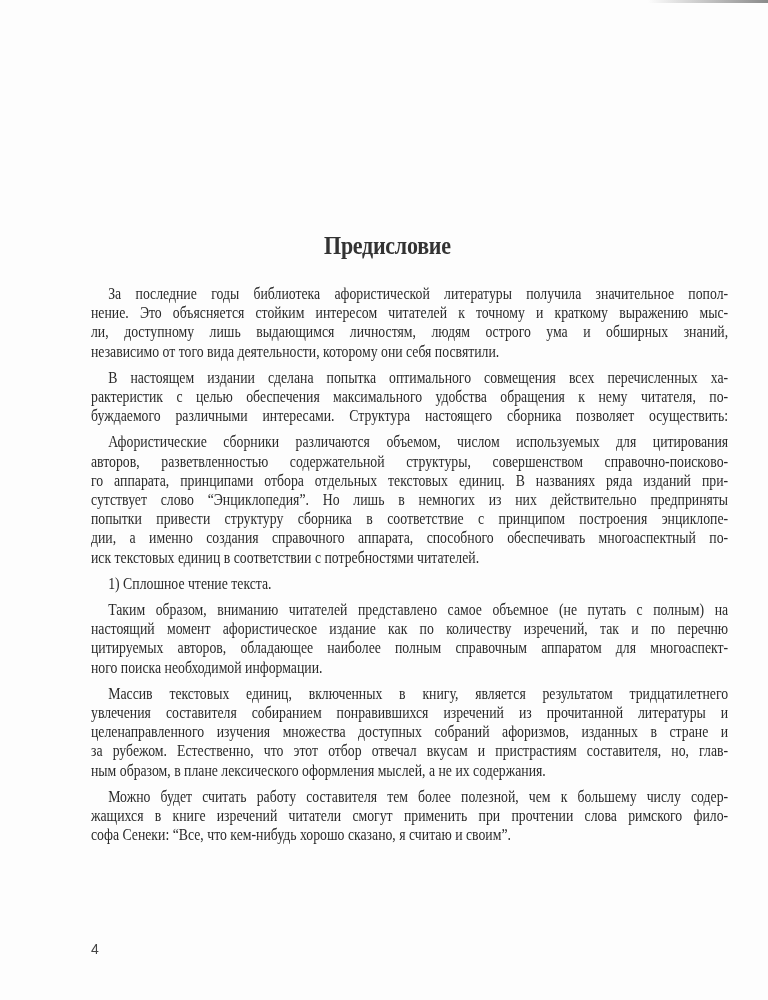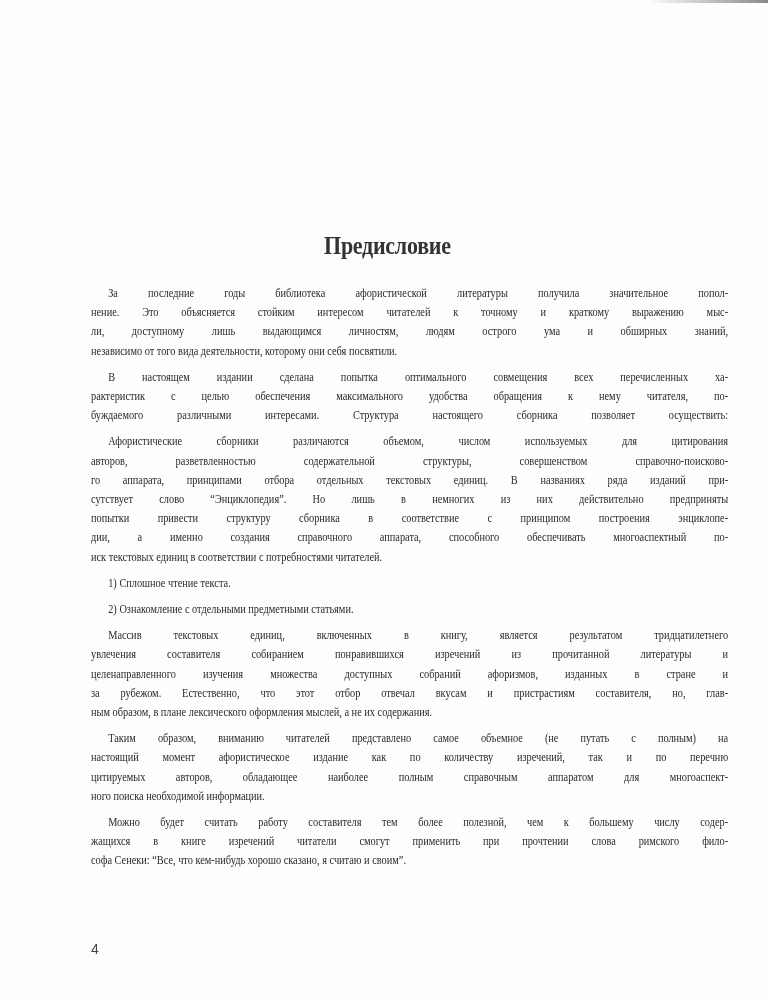--- a/index.html
+++ b/index.html
@@ -11,21 +11,21 @@
     position: absolute; top: 0; right: 0; width: 120px; height: 3px;
     background: linear-gradient(to right, rgba(120,120,120,0), #8a8a8a);
   }
   .title {
     position: absolute; top: 232px; left: 0; width: 768px; text-align: center;
     font-size: 25px; font-weight: bold; letter-spacing: -0.3px; color: #333;
     transform: scaleX(0.88); transform-origin: 412px 0;
   }
   .text {
     position: absolute; top: 284px; left: 91px; width: 637px;
-    font-size: 12px; line-height: 19.2px;
+    font-size: 16px; line-height: 19.2px;
   }
   .para { margin: 0 0 7px 0; }
   .line {
     display: block; white-space: nowrap; text-align: justify; text-align-last: justify;
     transform: scaleX(0.86); transform-origin: left; width: 116.3%;
   }
   .line.first { text-indent: 20px; }
   .line.last { text-align-last: left; }
   .item { margin: 0 0 7px 0; }
   .page-number {
@@ -58,36 +58,33 @@
     <span class="line">го аппарата, принципами отбора отдельных текстовых единиц. В названиях ряда изданий при-</span>
     <span class="line">сутствует слово “Энциклопедия”. Но лишь в немногих из них действительно предприняты</span>
     <span class="line">попытки привести структуру сборника в соответствие с принципом построения энциклопе-</span>
     <span class="line">дии, а именно создания справочного аппарата, способного обеспечивать многоаспектный по-</span>
     <span class="line last">иск текстовых единиц в соответствии с потребностями читателей.</span>
   </div>
 
   <div class="item">
     <span class="line first last">1) Сплошное чтение текста.</span>
   </div>
-  <div class="item">
-    <span class="line first last">2) Ознакомление с отдельными предметными статьями.</span>
+
+  <div class="para">
+    <span class="line first">Таким образом, вниманию читателей представлено самое объемное (не путать с полным) на</span>
+    <span class="line">настоящий момент афористическое издание как по количеству изречений, так и по перечню</span>
+    <span class="line">цитируемых авторов, обладающее наиболее полным справочным аппаратом для многоаспект-</span>
+    <span class="line last">ного поиска необходимой информации.</span>
   </div>
-
   <div class="para">
     <span class="line first">Массив текстовых единиц, включенных в книгу, является результатом тридцатилетнего</span>
     <span class="line">увлечения составителя собиранием понравившихся изречений из прочитанной литературы и</span>
     <span class="line">целенаправленного изучения множества доступных собраний афоризмов, изданных в стране и</span>
     <span class="line">за рубежом. Естественно, что этот отбор отвечал вкусам и пристрастиям составителя, но, глав-</span>
     <span class="line last">ным образом, в плане лексического оформления мыслей, а не их содержания.</span>
-  </div>
-  <div class="para">
-    <span class="line first">Таким образом, вниманию читателей представлено самое объемное (не путать с полным) на</span>
-    <span class="line">настоящий момент афористическое издание как по количеству изречений, так и по перечню</span>
-    <span class="line">цитируемых авторов, обладающее наиболее полным справочным аппаратом для многоаспект-</span>
-    <span class="line last">ного поиска необходимой информации.</span>
   </div>
   <div class="para">
     <span class="line first">Можно будет считать работу составителя тем более полезной, чем к большему числу содер-</span>
     <span class="line">жащихся в книге изречений читатели смогут применить при прочтении слова римского фило-</span>
     <span class="line last">софа Сенеки: “Все, что кем-нибудь хорошо сказано, я считаю и своим”.</span>
   </div>
 </div>
 
 <div class="page-number">4</div>
 

